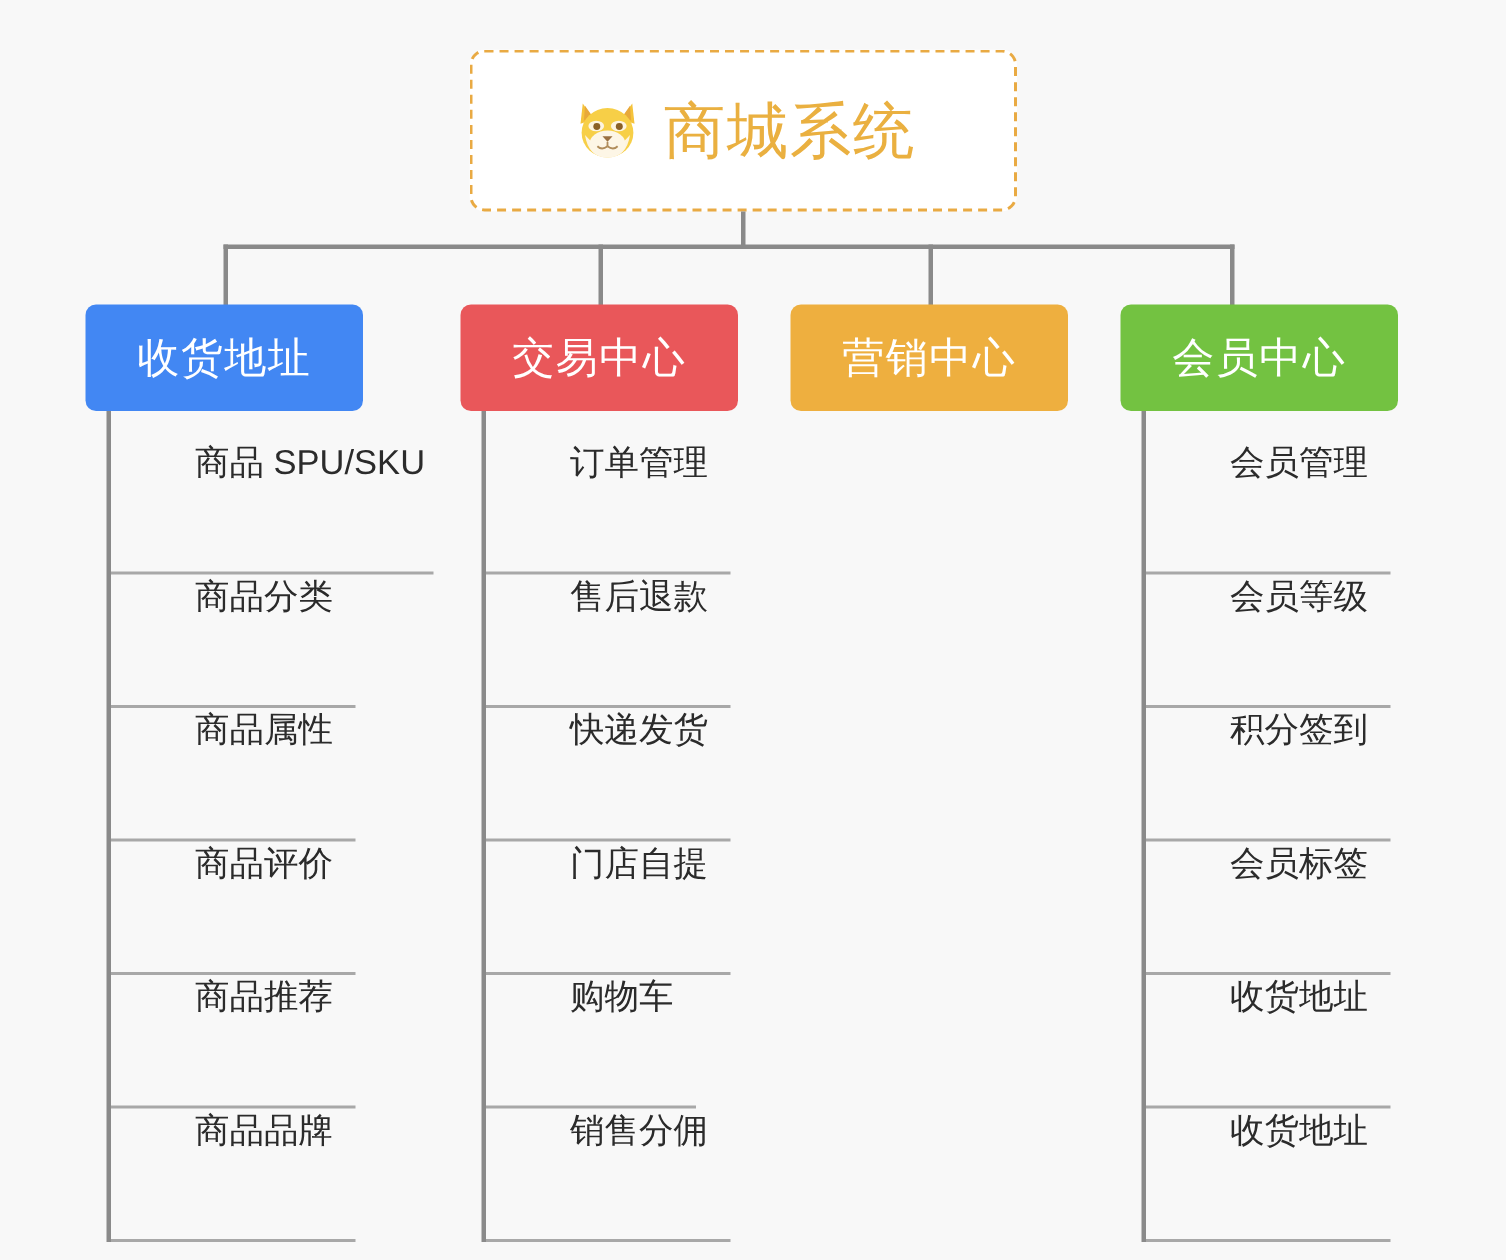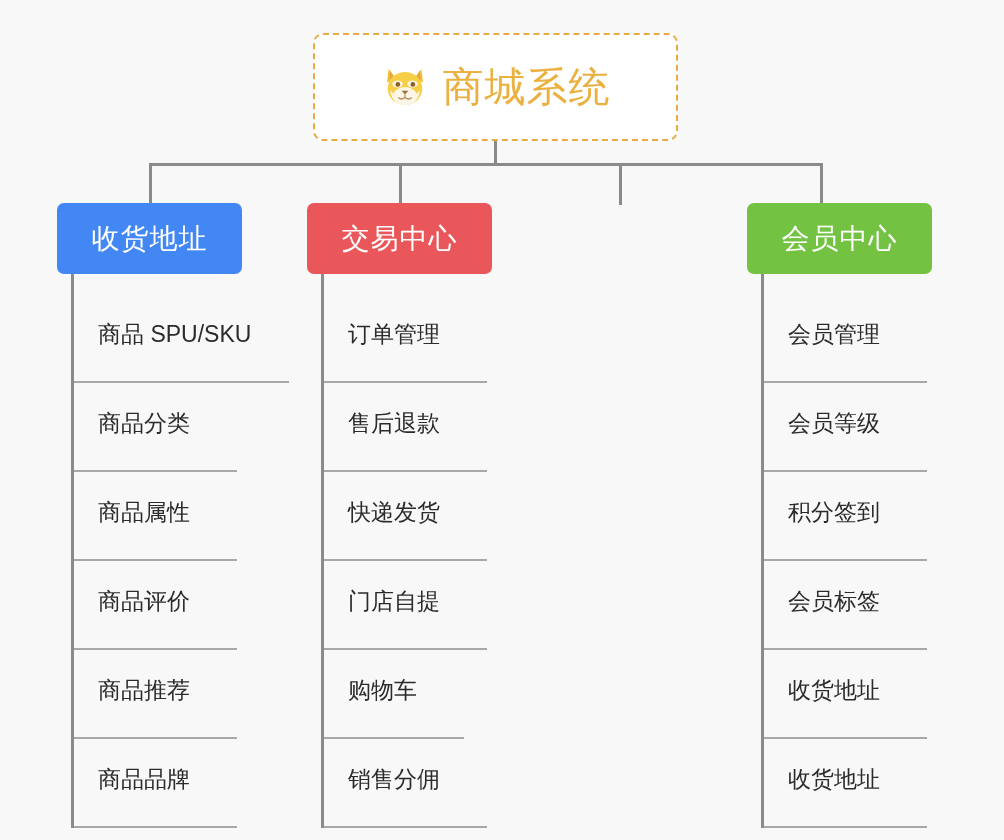--- a/index.html
+++ b/index.html
@@ -96,23 +96,23 @@
     margin-top: 0;
     padding-left: 0;
     border-left: 3px solid #8a8a8a;
     margin-left: 14px;
     padding-top: 20px;
   }
   .leaf-item {
     box-sizing: border-box;
     height: 89px;
     display: flex;
-    align-items: center;
+    align-items: flex-start;
     border-bottom: 2px solid #a8a8a8;
-    padding: 0 0 6px 24px;
+    padding: 0 0 6px 56px;
   }
   .leaf-label {
     color: #2b2b2b;
     font-size: 23px;
     line-height: 1.25;
     white-space: nowrap;
   }
   
   .col-1 .leaf-list .leaf-item:nth-child(1) { width: 215px; }
   .col-1 .leaf-list .leaf-item:nth-child(2) { width: 163px; }
@@ -209,20 +209,23 @@
       <div class="leaf-item">
           <span class="leaf-label">购物车</span>
         </div>
       <div class="leaf-item">
           <span class="leaf-label">销售分佣</span>
         </div>
     </div>
   </div>
 
   <div class="column col-3">
+    <div class="cat-node">
+      <span>营销中心</span>
+    </div>
   </div>
 
   <div class="column col-4">
     <div class="cat-node">
       <span>会员中心</span>
     </div>
     <div class="leaf-list">
       <div class="leaf-item">
           <span class="leaf-label">会员管理</span>
         </div>

